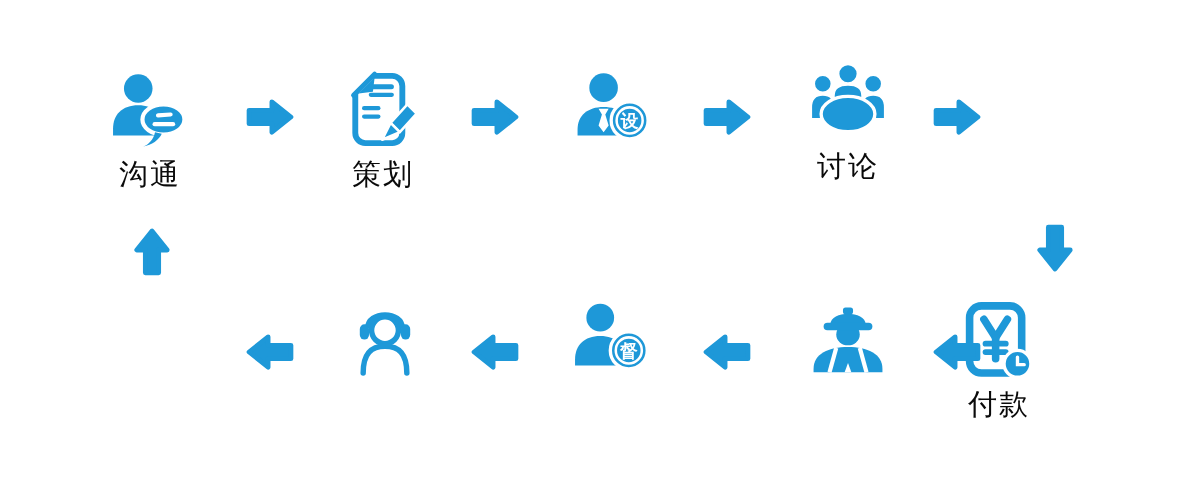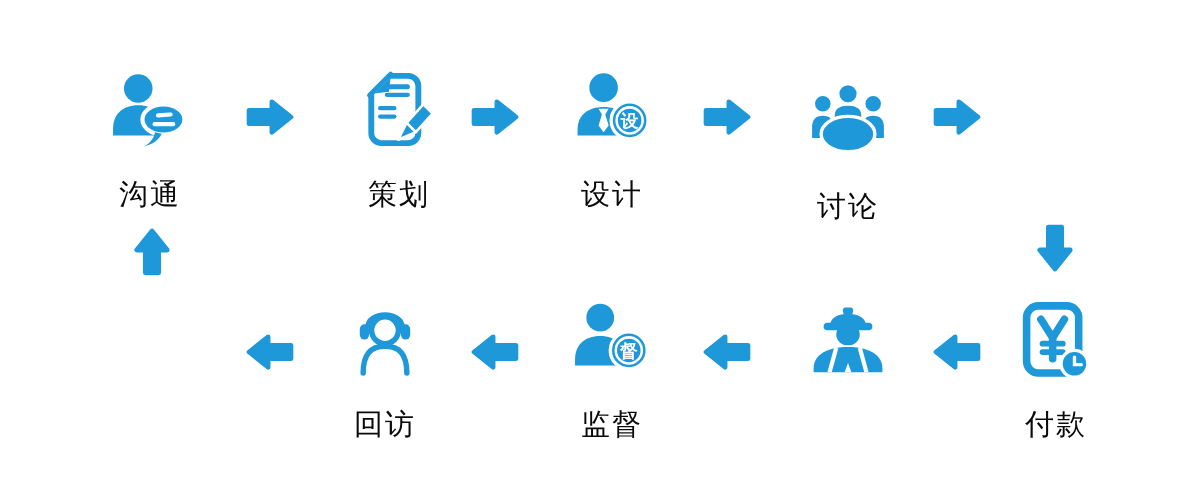--- a/index.html
+++ b/index.html
@@ -12,21 +12,21 @@
     position:relative;
     width:1200px;height:500px;
     background:var(--bg);
     font-family:"Liberation Sans","DejaVu Sans",sans-serif;
     overflow:hidden;
   }
   .step{position:absolute;width:160px;text-align:center;}
   .icon{width:84px;height:84px;margin:0 auto;color:var(--blue);}
   .icon svg{width:100%;height:100%;display:block;}
   .label{
-    margin-top:25px;
+    margin-top:5px;
     font-size:29px;
     letter-spacing:2px;
     color:var(--label-color);
     line-height:1.1;
   }
   .arrow{position:absolute;color:var(--blue);}
   .arrow svg{width:100%;height:100%;display:block;}
   .badge-text{font-family:"Liberation Sans","DejaVu Sans",sans-serif;}
 </style>
 </head>
@@ -47,21 +47,21 @@
     </div>
     <div class="label">沟通</div>
   </div>
 
   <div class="arrow" style="left:246px;top:97px;width:48px;height:40px">
     <svg viewBox="0 0 50 42">
         <polygon points="3,14 27,14 27,5 47,21 27,37 27,28 3,28" fill="currentColor" stroke="currentColor" stroke-width="5" stroke-linejoin="round"></polygon>
       </svg>
   </div>
 
-  <div class="step" style="left:319px;top:70px">
+  <div class="step" style="left:303px;top:70px">
     <div class="icon">
       <svg viewBox="0 0 100 100">
         <rect x="17" y="7" width="56" height="80" rx="12" fill="none" stroke="currentColor" stroke-width="7"></rect>
         <polygon points="8,1 44,1 8,37" fill="#fff"></polygon>
         <path d="M40,5 L15,30" stroke="currentColor" stroke-width="6" stroke-linecap="round" fill="none"></path>
         <polygon points="40,9 21,28 38,26" fill="currentColor"></polygon>
         <rect x="33" y="17" width="30" height="6" rx="3" fill="currentColor"></rect>
         <rect x="33" y="27" width="30" height="5" rx="2.5" fill="currentColor"></rect>
         <rect x="25" y="43" width="22" height="5" rx="2.5" fill="currentColor"></rect>
         <rect x="25" y="53" width="22" height="5" rx="2.5" fill="currentColor"></rect>
@@ -84,30 +84,29 @@
     <div class="icon">
       <svg viewBox="0 0 100 100">
         <path d="M40,44 C21,44 9,54 9,71 L9,78 L71,78 L71,71 C71,54 59,44 40,44 Z" fill="currentColor"></path>
         <circle cx="40" cy="21" r="17" fill="currentColor"></circle>
         <polygon points="34,46 46,46 42,53 46,66 40,74 34,66 38,53" fill="#fff"></polygon>
         <circle cx="71" cy="60" r="22" fill="currentColor" stroke="#fff" stroke-width="4"></circle>
         <circle cx="71" cy="60" r="15.5" fill="none" stroke="#fff" stroke-width="3"></circle>
         <text class="badge-text" x="71" y="68" text-anchor="middle" font-size="21" font-weight="bold" fill="#fff">设</text>
       </svg>
     </div>
-    <div class="label">设计</div>
   </div>
 
   <div class="arrow" style="left:703px;top:97px;width:48px;height:40px">
     <svg viewBox="0 0 50 42">
         <polygon points="3,14 27,14 27,5 47,21 27,37 27,28 3,28" fill="currentColor" stroke="currentColor" stroke-width="5" stroke-linejoin="round"></polygon>
       </svg>
   </div>
 
-  <div class="step" style="left:768px;top:82px">
+  <div class="step" style="left:768px;top:62px">
     <div class="icon">
       <svg viewBox="0 0 100 100">
         <g fill="currentColor" stroke="#fff" stroke-width="2.5">
           <circle cx="20" cy="26" r="10.5"></circle>
           <path d="M6,68 L6,54 C6,44 12,39 20,39 C28,39 34,44 34,54 L34,68 Z"></path>
           <circle cx="80" cy="26" r="10.5"></circle>
           <path d="M66,68 L66,54 C66,44 72,39 80,39 C88,39 94,44 94,54 L94,68 Z"></path>
           <circle cx="50" cy="14" r="11.5"></circle>
           <path d="M33,48 L33,40 C33,31 40,27 50,27 C60,27 67,31 67,40 L67,48 Z"></path>
         </g>
@@ -129,21 +128,21 @@
         <polygon points="14,3 28,3 28,27 37,27 21,47 5,27 14,27" fill="currentColor" stroke="currentColor" stroke-width="5" stroke-linejoin="round"></polygon>
       </svg>
   </div>
 
   <div class="arrow" style="left:132px;top:224px;width:40px;height:52px">
     <svg viewBox="0 0 42 54">
         <polygon points="14,51 28,51 28,27 37,27 21,7 5,27 14,27" fill="currentColor" stroke="currentColor" stroke-width="5" stroke-linejoin="round"></polygon>
       </svg>
   </div>
 
-  <div class="step" style="left:976px;top:300px">
+  <div class="step" style="left:919px;top:300px">
     <div class="icon">
       <svg viewBox="0 0 100 100">
         <rect x="15" y="7" width="62" height="80" rx="14" fill="none" stroke="currentColor" stroke-width="9"></rect>
         <g stroke="currentColor" stroke-linecap="round" fill="none">
           <path d="M32,23 L46,45 M60,23 L46,45" stroke-width="9"></path>
           <path d="M46,45 L46,70" stroke-width="9"></path>
           <path d="M34,52 L58,52 M34,62 L58,62" stroke-width="7"></path>
         </g>
         <circle cx="72" cy="76" r="16" fill="currentColor" stroke="#fff" stroke-width="4"></circle>
         <path d="M72,68 L72,77 L80,77" fill="none" stroke="#fff" stroke-width="4" stroke-linecap="round"></path>
@@ -182,40 +181,38 @@
   <div class="step" style="left:532px;top:300px">
     <div class="icon">
       <svg viewBox="0 0 100 100">
         <path d="M36,43 C17,43 6,54 6,71 L6,78 L66,78 L66,71 C66,54 55,43 36,43 Z" fill="currentColor"></path>
         <circle cx="36" cy="21" r="16.5" fill="currentColor"></circle>
         <circle cx="70" cy="60" r="22" fill="currentColor" stroke="#fff" stroke-width="4"></circle>
         <circle cx="70" cy="60" r="15.5" fill="none" stroke="#fff" stroke-width="3"></circle>
         <text class="badge-text" x="70" y="68" text-anchor="middle" font-size="21" font-weight="bold" fill="#fff">督</text>
       </svg>
     </div>
-    <div class="label">监督</div>
   </div>
 
   <div class="arrow" style="left:471px;top:332px;width:48px;height:40px">
     <svg viewBox="0 0 50 42">
         <polygon points="47,14 23,14 23,5 3,21 23,37 23,28 47,28" fill="currentColor" stroke="currentColor" stroke-width="5" stroke-linejoin="round"></polygon>
       </svg>
   </div>
 
   <div class="step" style="left:305px;top:300px">
     <div class="icon">
       <svg viewBox="0 0 100 100">
         <circle cx="50" cy="36" r="16" fill="none" stroke="currentColor" stroke-width="6.5"></circle>
         <path d="M24,87 C24,63 34,55 50,55 C66,55 76,63 76,87" fill="none" stroke="currentColor" stroke-width="6.5" stroke-linecap="round"></path>
         <path d="M29,34 C29,12 71,12 71,34" fill="none" stroke="currentColor" stroke-width="6"></path>
         <rect x="20" y="29" width="11" height="18" rx="5.5" fill="currentColor"></rect>
         <rect x="69" y="29" width="11" height="18" rx="5.5" fill="currentColor"></rect>
       </svg>
     </div>
-    <div class="label">回访</div>
   </div>
 
   <div class="arrow" style="left:246px;top:332px;width:48px;height:40px">
     <svg viewBox="0 0 50 42">
         <polygon points="47,14 23,14 23,5 3,21 23,37 23,28 47,28" fill="currentColor" stroke="currentColor" stroke-width="5" stroke-linejoin="round"></polygon>
       </svg>
   </div>
 
 
 </div>

